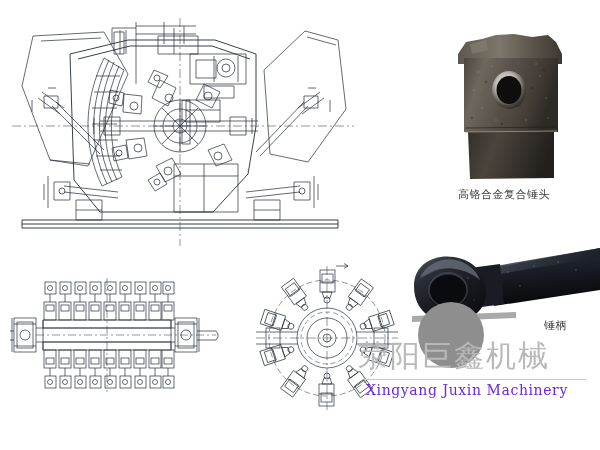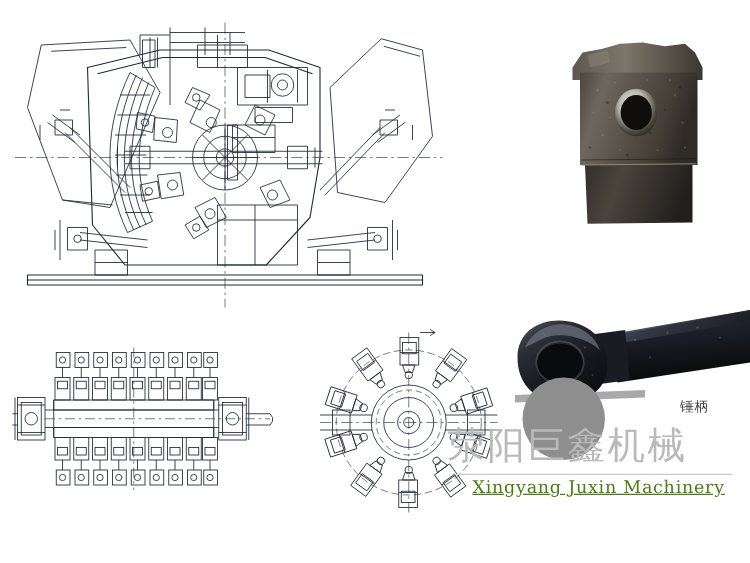--- a/index.html
+++ b/index.html
@@ -64,27 +64,26 @@
     font-family: "DejaVu Sans", "Liberation Sans", sans-serif;
   }
   #watermark-rule {
     position: absolute;
     left: 12px; top: 49px;
     width: 222px; height: 1px;
     background: #c9c9c9;
   }
   #watermark-en {
     position: absolute;
-    left: 26px; top: 52px;
+    left: 14px; top: 52px;
     font-size: 14px;
-    color: #4d7c0f;
+    color: #6d28d9;
     letter-spacing: 0.6px;
     white-space: nowrap;
     font-family: "DejaVu Serif", "Liberation Serif", serif;
-    text-decoration: underline;
   }
   #watermark-disc {
     position: absolute;
     left: 66px; top: -28px;
     width: 66px; height: 66px;
     border-radius: 50%;
     background: #8e8e8e;
   }
   svg { display: block; overflow: visible; }
 </style>
@@ -573,20 +572,21 @@
         <circle cx="50" cy="96" r="1.2"></circle>
           <circle cx="92" cy="42" r="1"></circle>
         <circle cx="20" cy="90" r="1.1"></circle>
           <circle cx="68" cy="78" r="1"></circle>
       </g>
 
       <path d="M18 16 L34 12 L36 22 L20 26 Z" fill="#8b8376" opacity="0.55"></path>
     </svg>
   </div>
 
+  <div class="caption" id="hammer-head-caption">高铬合金复合锤头</div>
 
   <div class="panel" id="hammer-shank-photo">
     <svg width="192" height="88" viewBox="0 0 192 88">
       <defs>
         <linearGradient id="shEye" x1="0.1" y1="0" x2="0.8" y2="1">
           <stop offset="0" stop-color="#4c505a"></stop>
           <stop offset="0.25" stop-color="#2a2d35"></stop>
           <stop offset="0.62" stop-color="#16181d"></stop>
           <stop offset="1" stop-color="#0b0c0f"></stop>
         </linearGradient>

